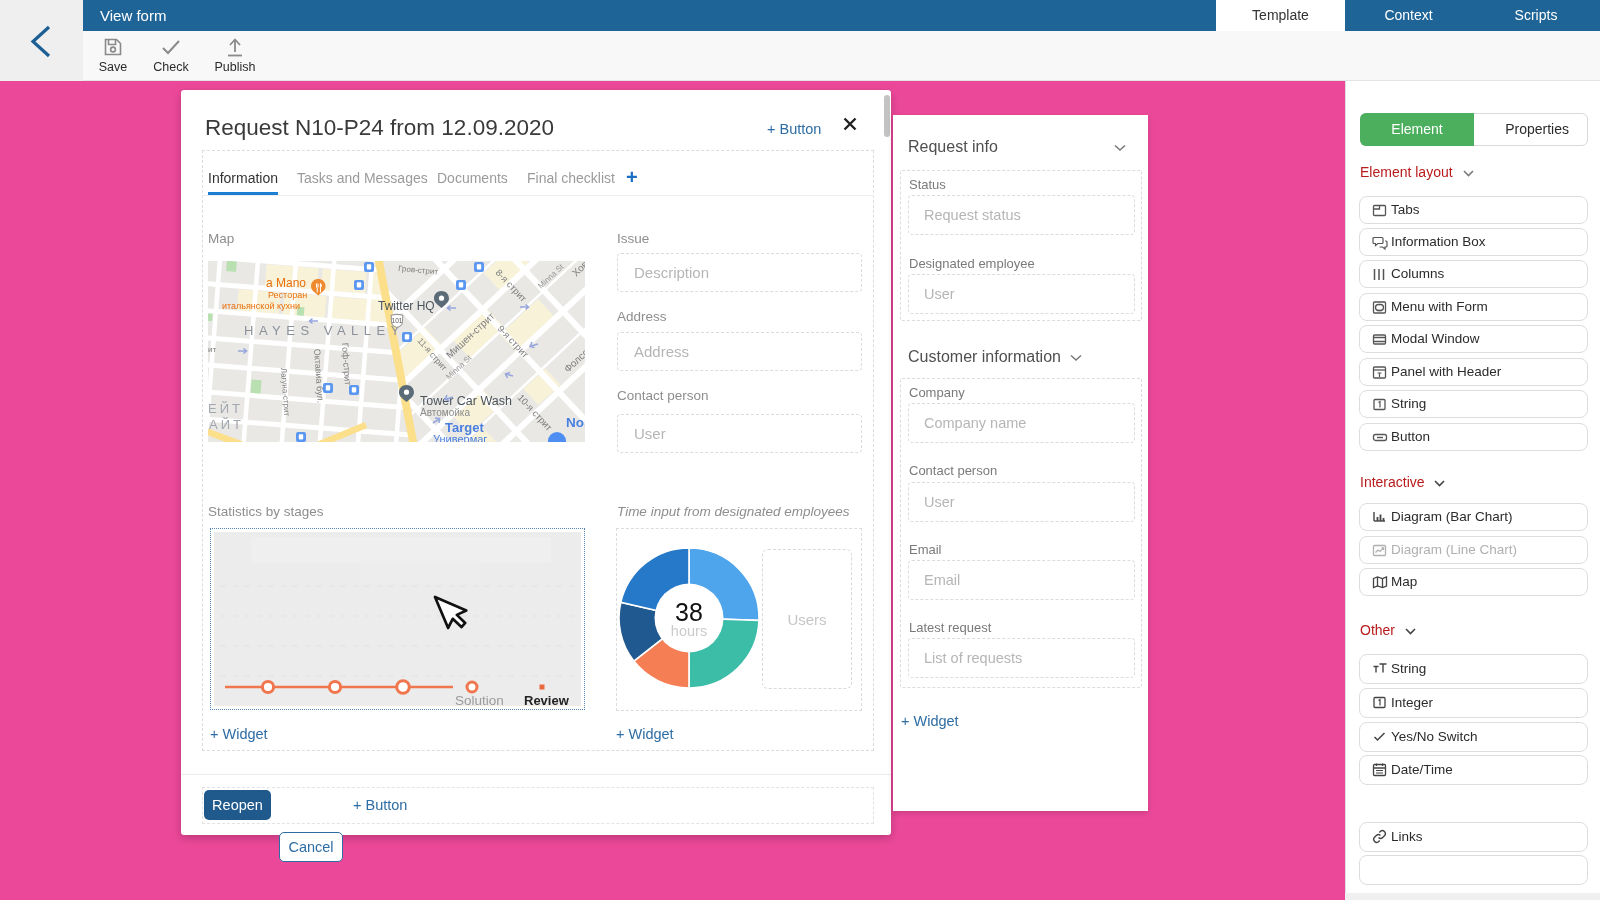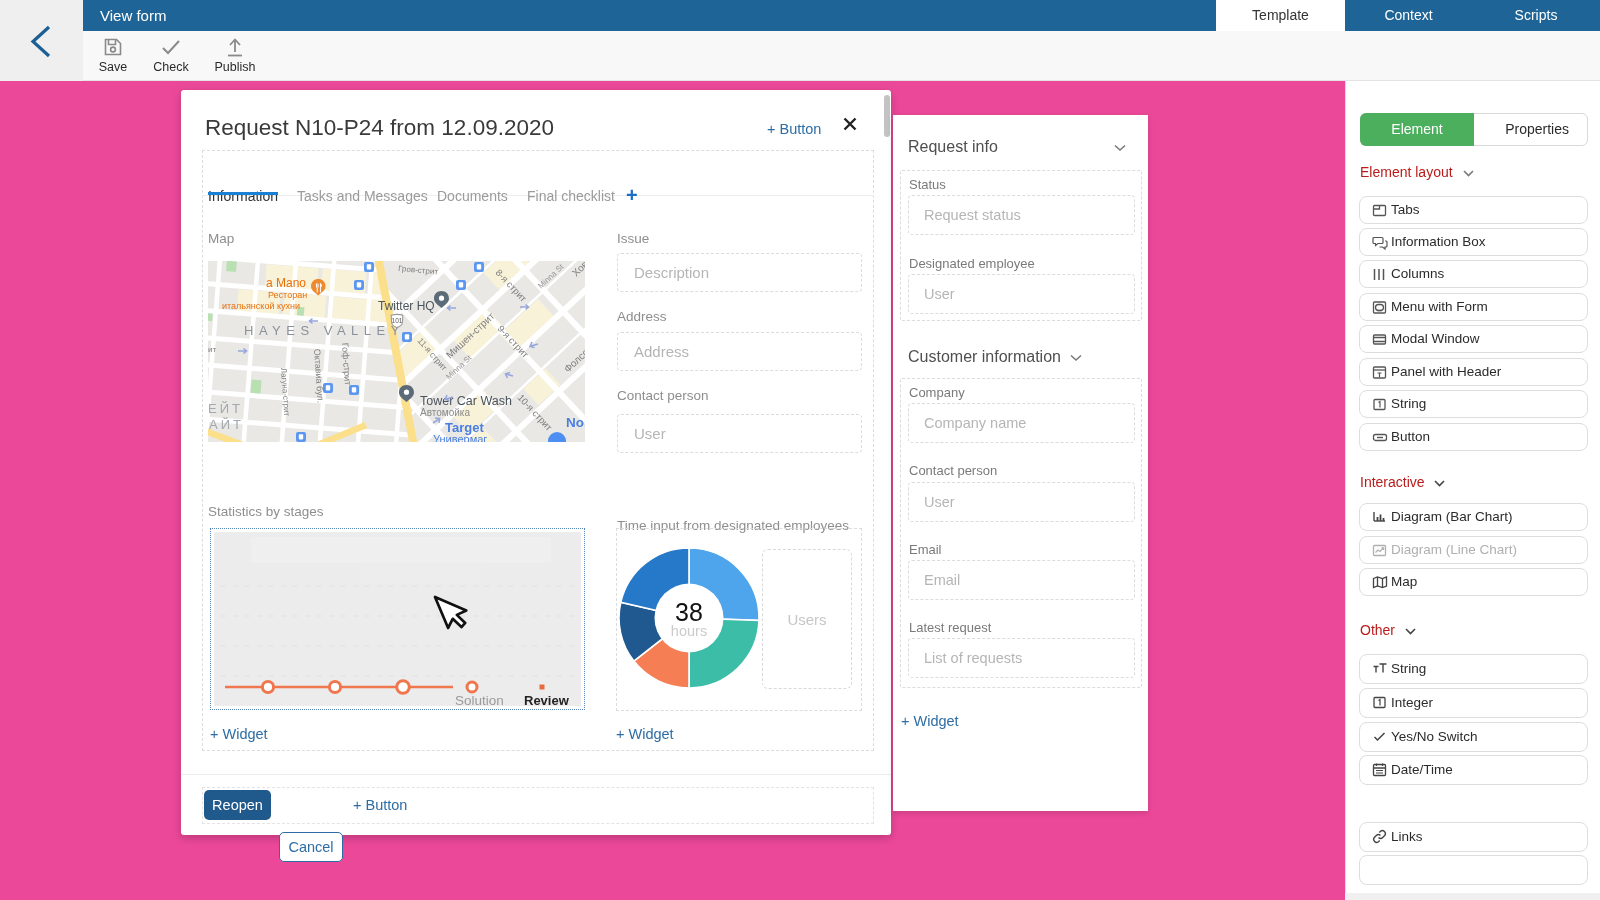--- a/index.html
+++ b/index.html
@@ -25,21 +25,21 @@
   
   #modal { left:181px; top:9px; width:710px; height:745px; background:#fff; border-radius:3px; box-shadow:0 3px 10px rgba(0,0,0,.22); }
   #modal .scrollthumb { position:absolute; right:1px; top:5px; width:6px; height:42px; background:#c3c3c3; border-radius:3px; }
   #m-title { position:absolute; left:24px; top:25px; font-size:22.5px; color:#3a3a3a; }
   .bluelink { color:#2e6da4; font-size:14.5px; }
   #m-addbtn { position:absolute; left:586px; top:31px; }
   #m-close { position:absolute; left:661px; top:26px; width:16px; height:16px; }
   #m-dash { position:absolute; left:21px; top:60px; width:672px; height:601px; border:1px dashed #dcdcdc; }
 
   .mtabs { position:absolute; left:21px; top:61px; width:672px; height:45px; border-bottom:1px solid #ededed; }
-  .mtab { position:absolute; top:19px; font-size:14px; color:#9b9b9b;margin-top:18px; }
+  .mtab { position:absolute; top:19px; font-size:14px; color:#9b9b9b; }
   .mtab.active { color:#333; }
   #mtab-underline { position:absolute; left:6px; bottom:0; width:70px; height:3px; background:#1b7fd4; }
 
   .flabel { position:absolute; font-size:13.5px; color:#8e8e8e; }
   .finput { position:absolute; width:245px; height:39px; border:1px dashed #dcdcdc; border-radius:4px; font-size:15px; color:#b5b5b5; line-height:37px; padding-left:16px; }
 
   
   #statwidget { position:absolute; left:29px; top:438px; width:375px; height:182px; border:1px dotted #5585b5; background:#fff; }
   #statgray { position:absolute; left:3px; top:3px; right:3px; bottom:3px; background:#ececec; }
 
@@ -349,21 +349,21 @@
           <rect x="328.5" y="155.5" width="5" height="5" fill="#e8693e"></rect>
           <text x="244" y="176" font-size="13.5" fill="#9b9b9b">Solution</text>
           <text x="313" y="176" font-size="13" fill="#222" font-weight="600">Review</text>
           <g transform="translate(224,68) rotate(-23)">
             <path d="M0 0 L0 33.6 L7.8 27.0 L12.6 38.0 L17.7 35.7 L13.1 25.0 L23.5 24.7 Z" fill="#fff" stroke="#111" stroke-width="2.7" stroke-linejoin="round"></path>
           </g>
         </svg>
       </div>
       <div class="pwidget" style="left:29px; top:636px;">+ Widget</div>
 
-      <div class="flabel" style="left:436px; top:428px;">Time input from designated employees</div>
+      <div class="flabel" style="left:436px; top:414px;font-style:italic;">Time input from designated employees</div>
       <div id="timewidget">
         <svg width="150" height="150" style="position:absolute; left:-3px; top:14px;" viewBox="0 0 150 150">
           <g id="donut">
             <path d="M75,75 L75.0,5.0 A70,70 0 0 1 145.0,77.4 Z" fill="#4FA5EC" stroke="#fff" stroke-width="1.6"></path>
             <path d="M75,75 L145.0,77.4 A70,70 0 0 1 75.0,145.0 Z" fill="#3CBDA8" stroke="#fff" stroke-width="1.6"></path>
             <path d="M75,75 L75.0,145.0 A70,70 0 0 1 19.8,118.1 Z" fill="#F57E55" stroke="#fff" stroke-width="1.6"></path>
             <path d="M75,75 L19.8,118.1 A70,70 0 0 1 6.8,59.3 Z" fill="#20598F" stroke="#fff" stroke-width="1.6"></path>
             <path d="M75,75 L6.8,59.3 A70,70 0 0 1 75.0,5.0 Z" fill="#2679C8" stroke="#fff" stroke-width="1.6"></path>
           </g>
           <circle cx="75" cy="75" r="34.5" fill="#fff"></circle>

